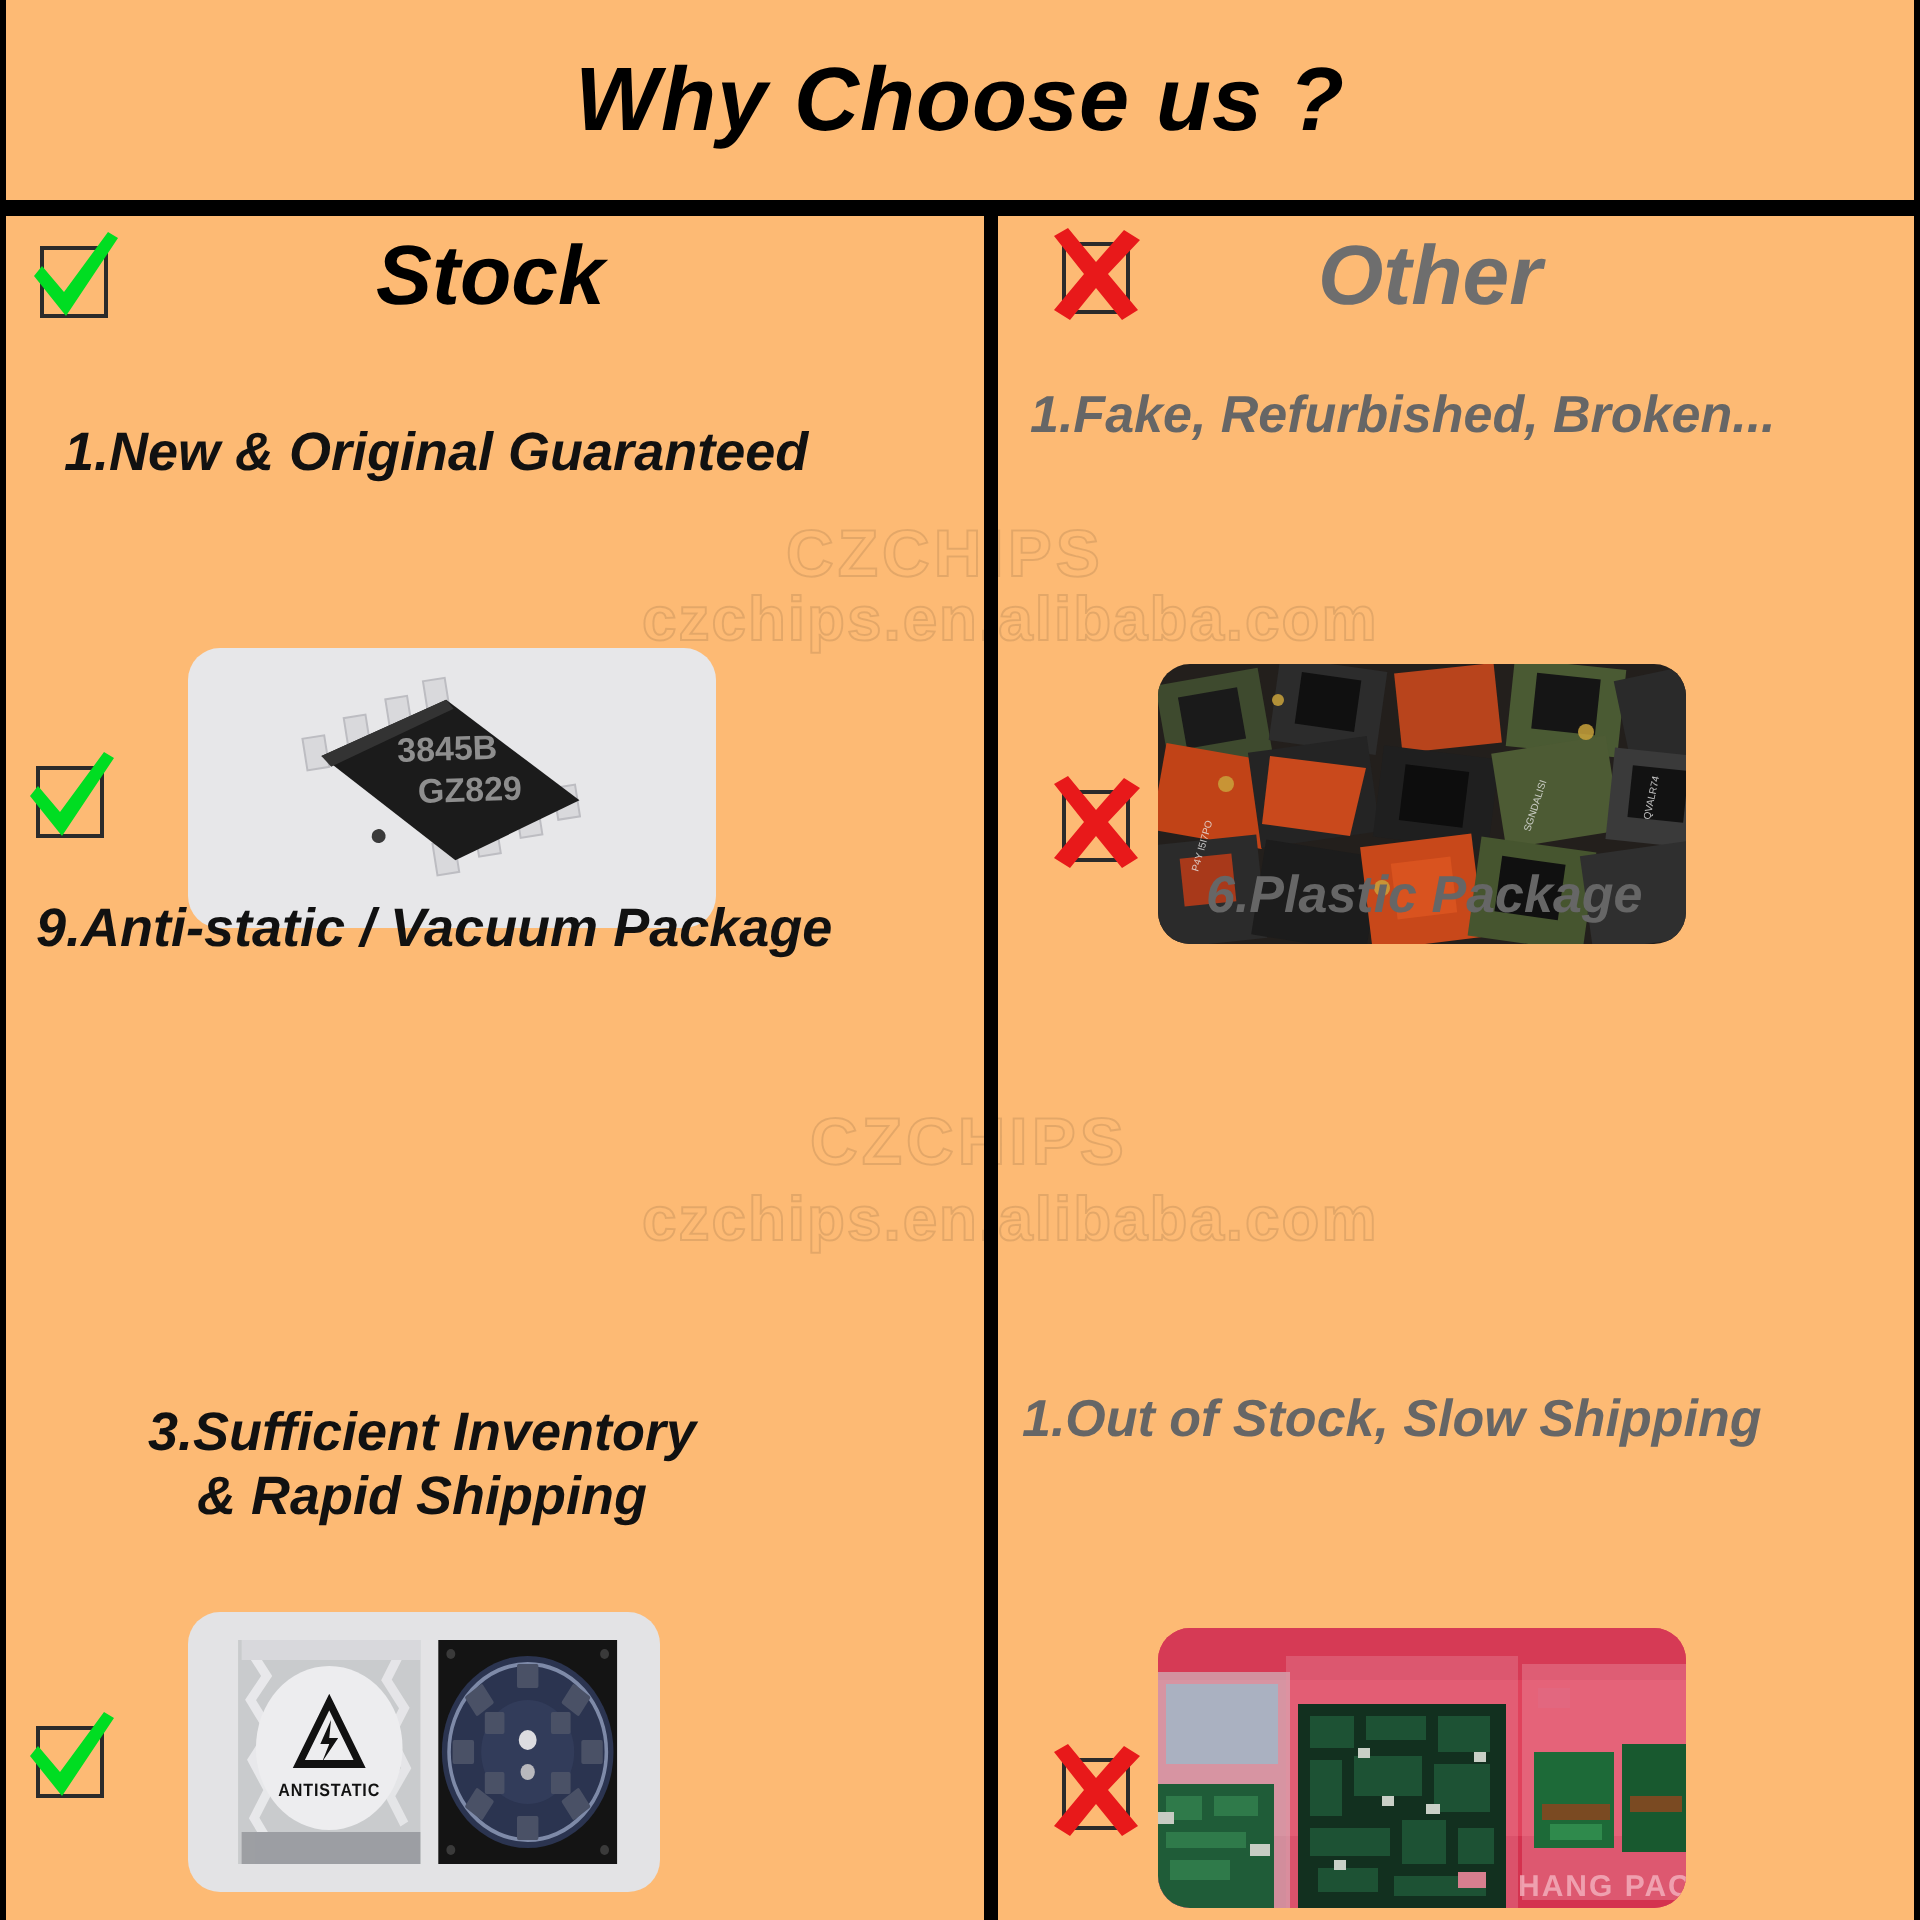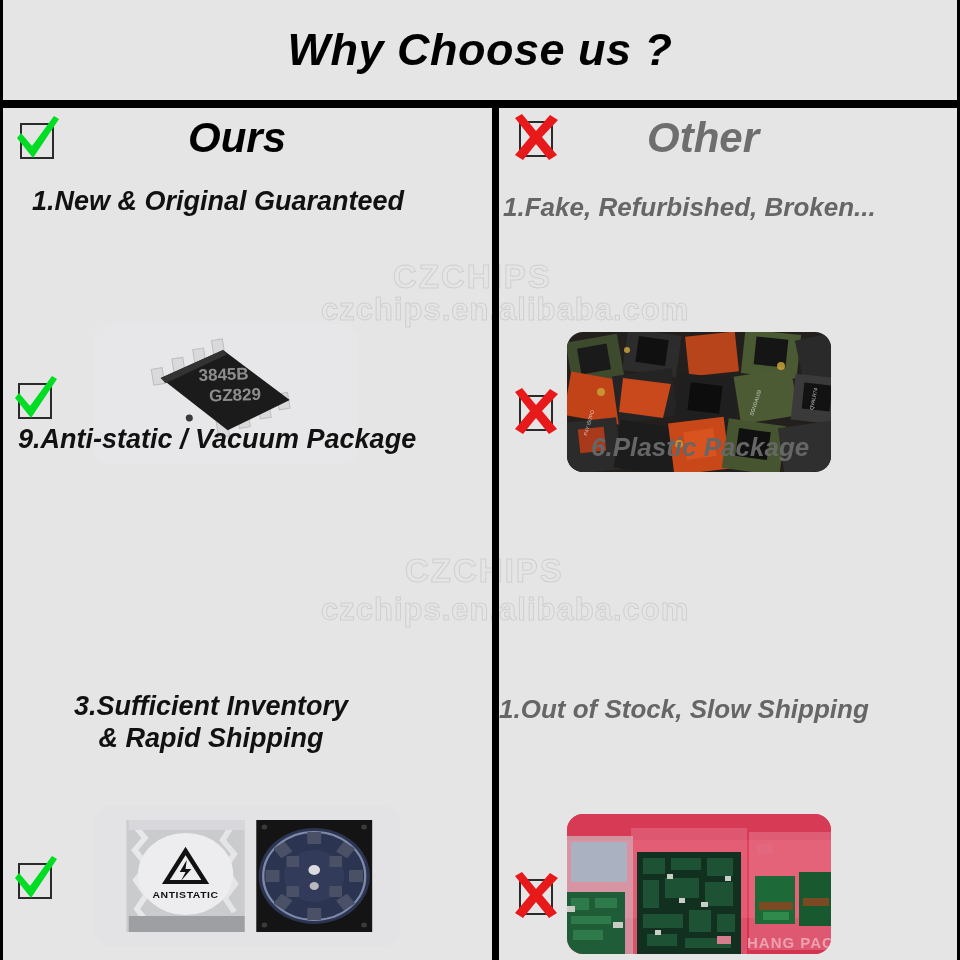--- a/index.html
+++ b/index.html
@@ -11,21 +11,21 @@
     position: relative;
     overflow: hidden;
     font-family: "Liberation Sans", sans-serif;
     -webkit-font-smoothing: antialiased;
   }
 
   
   #page {
     position: absolute;
     inset: 0;
-    background: #e5e5e5;
+    background: #fdba74;
     border-left: 3px solid #000;
     border-right: 3px solid #000;
     box-sizing: border-box;
   }
 
   
   #title-bar {
     position: absolute;
     top: 0; left: 0; right: 0;
     height: 100px;
@@ -55,21 +55,21 @@
     width: 7px; bottom: 0;
     background: #000;
   }
 
   
   .col {
     position: absolute;
     top: 108px; bottom: 0;
   }
   #col-ours  { left: 3px;   width: 486px; }
-  #col-other { left: 484px; width: 398px; }
+  #col-other { left: 496px; width: 398px; }
 
   
   .col-head {
     position: relative;
     height: 72px;
   }
   .col-head-label {
     position: absolute;
     top: 6px;
     font-size: 42px;
@@ -107,48 +107,48 @@
   .feature {
     position: absolute;
     left: 0; right: 0;
   }
   .feature-text {
     font-weight: bold;
     font-style: italic;
     line-height: 1.17;
     white-space: pre-line;
   }
-  #col-ours  .feature-text { color: #111111; font-size: 27px; }
+  #col-ours  .feature-text { color: #111111; font-size: 27px; margin-top: 25px; }
   #col-other .feature-text { color: #666666; font-size: 26px; }
 
   
   #f-ours-1  { top: 78px;  }
   #f-ours-2  { top: 316px; }
-  #f-ours-3  { top: 583px; }
+  #f-ours-3  { top: 568px; }
   #f-other-1 { top: 84px;  }
   #f-other-2 { top: 324px; }
   #f-other-3 { top: 586px; }
 
   #f-ours-1 .feature-text  { margin-left: 26px; }
   #f-ours-2 .feature-text  { margin-left: 12px; }
   #f-ours-3 .feature-text  { margin-left: 68px; text-align: center; display:inline-block;}
   #f-other-1 .feature-text { margin-left: 16px; }
   #f-other-2 .feature-text { margin-left: 104px; }
   #f-other-3 .feature-text { margin-left: 12px; }
 
   
   .photo {
     position: absolute;
     border-radius: 16px;
     overflow: hidden;
   }
   .photo svg { display: block; width: 100%; height: 100%; }
 
   #ph-ours-1  { left: 88px;  top: 138px; width: 264px; height: 140px; }
-  #ph-ours-2  { left: 88px;  top: 382px; width: 306px; height: 140px; }
+  #ph-ours-2  { left: 88px;  top: 382px; width: 236px; height: 140px; }
   #ph-other-1 { left: 80px;  top: 140px; width: 264px; height: 140px; }
   #ph-other-2 { left: 80px;  top: 382px; width: 264px; height: 140px; }
 
   
   .watermark {
     position: absolute;
     color: transparent;
     font-weight: bold;
     letter-spacing: 2px;
     white-space: nowrap;
@@ -174,21 +174,21 @@
 
   <div class="col" id="col-ours">
 
     <div class="col-head">
       <div class="mark" id="mark-head-ours">
         <div class="box"></div>
         <svg width="46" height="46" viewBox="0 0 46 46">
           <path d="M3 22 L7 17 L18 30 L40 0 L45 3 L19 42 Z" fill="#00dd22"></path>
         </svg>
       </div>
-      <div class="col-head-label" id="head-ours-label">Ours</div>
+      <div class="col-head-label" id="head-ours-label">Stock</div>
     </div>
 
     <div class="feature" id="f-ours-1">
       <div class="feature-text">1.New &amp; Original Guaranteed</div>
       <div class="photo" id="ph-ours-1">
         <svg viewBox="0 0 264 140" preserveAspectRatio="none">
           <rect width="264" height="140" fill="#e7e7e9"></rect>
           <g transform="rotate(-9 132 70)">
             <g fill="#d9d9dc" stroke="#bdbdc2" stroke-width="1">
               <rect x="62" y="34" width="11" height="16"></rect>

